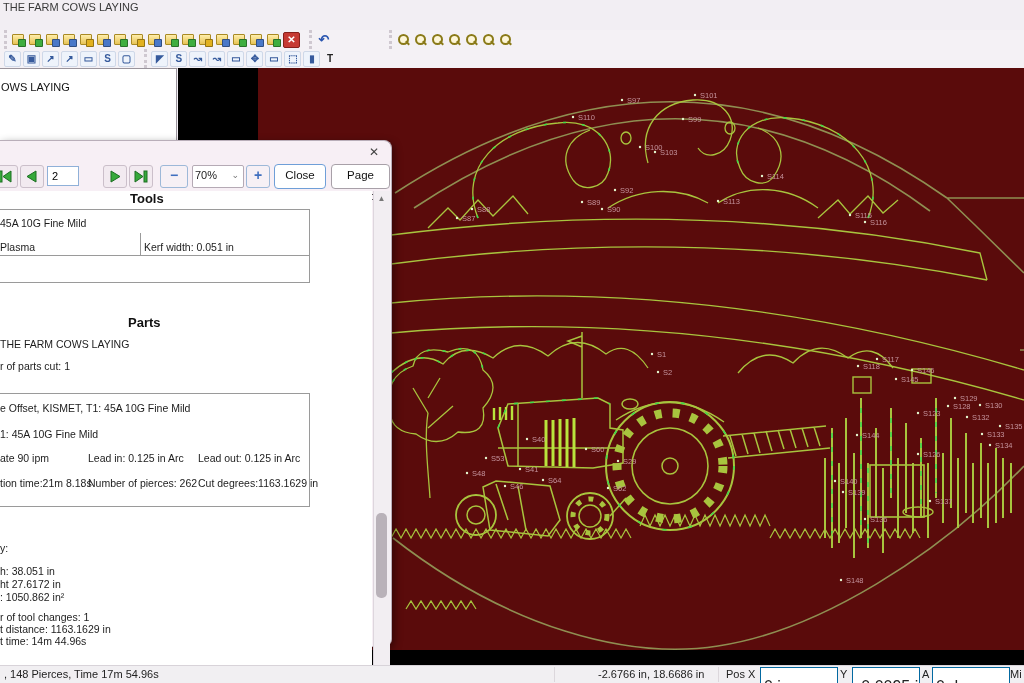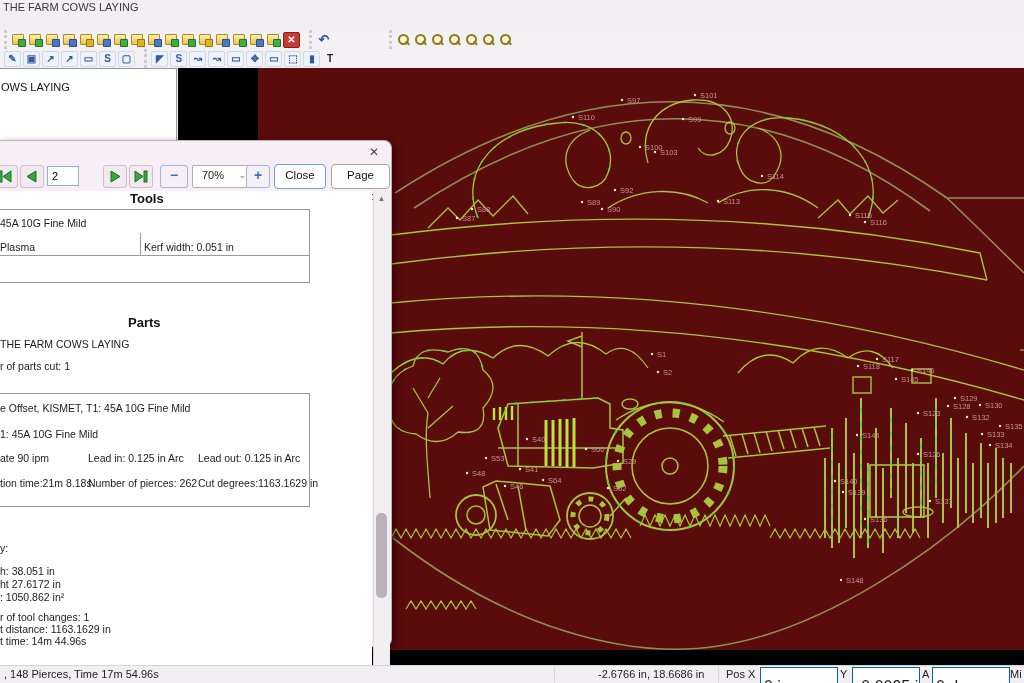--- a/index.html
+++ b/index.html
@@ -44,21 +44,21 @@
           box-shadow:2px 3px 8px rgba(0,0,0,.45);}
   #dlg-close{position:absolute;right:8px;top:3px;width:18px;height:16px;text-align:center;
           color:#444;font-size:12px;line-height:16px;cursor:default;}
   .navbtn{position:absolute;top:24px;width:22px;height:21px;background:#f2eaf0;border:1px solid #cbbfca;
           border-radius:3px;display:flex;align-items:center;justify-content:center;}
   .sqbtn{position:absolute;top:24px;height:21px;background:#f6f0f5;border:1px solid #9db8d8;
           border-radius:3px;color:#3f6fbf;font-weight:bold;text-align:center;font-size:14px;line-height:19px;}
   #page-field{position:absolute;left:47px;top:25px;width:26px;height:18px;background:#fff;
           border:1px solid #8fb0d8;font-size:11px;padding-left:4px;line-height:18px;}
   #zoom-select{position:absolute;left:192px;top:24px;width:48px;height:21px;background:#fff;
-          border:1px solid #b5aab5;border-radius:2px;font-size:11px;line-height:19px;padding-left:9px;color:#222;}
+          border:1px solid #b5aab5;border-radius:2px;font-size:11px;line-height:19px;padding-left:2px;color:#222;}
   #zoom-select .chev{position:absolute;right:4px;top:0;color:#777;font-size:9px;}
   .pushbtn{position:absolute;top:23px;height:23px;background:#fff;border:1px solid #a8a0a8;
           border-radius:4px;font-size:11.5px;text-align:center;color:#111;}
   #close-btn{left:274px;width:50px;border:1px solid #6f9fd8;line-height:21px;}
   #pagesetup-btn{left:331px;width:57px;line-height:21px;}
   #preview-page{position:absolute;left:0;top:50px;width:372px;height:591px;background:#fff;overflow:hidden;}
   #preview-page{height:590px;}
   .pv{position:absolute;font-size:10.5px;color:#1c1c1c;white-space:nowrap;}
   .pv.head{font-size:13px;font-weight:bold;color:#111;}
   .pv-line{position:absolute;background:#9a9a9a;}

